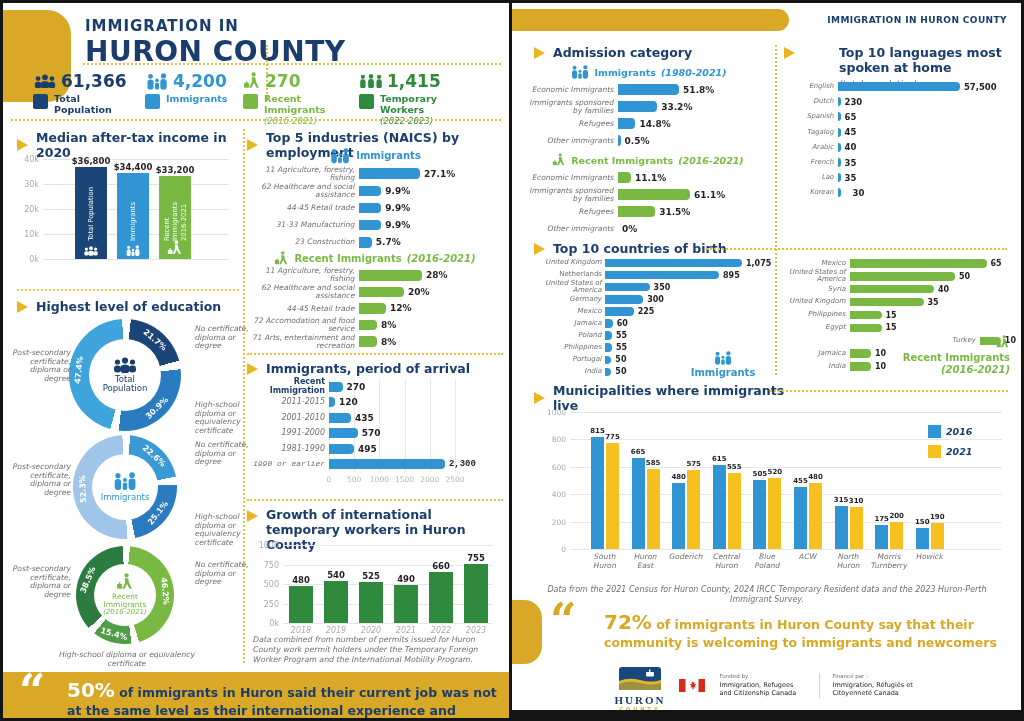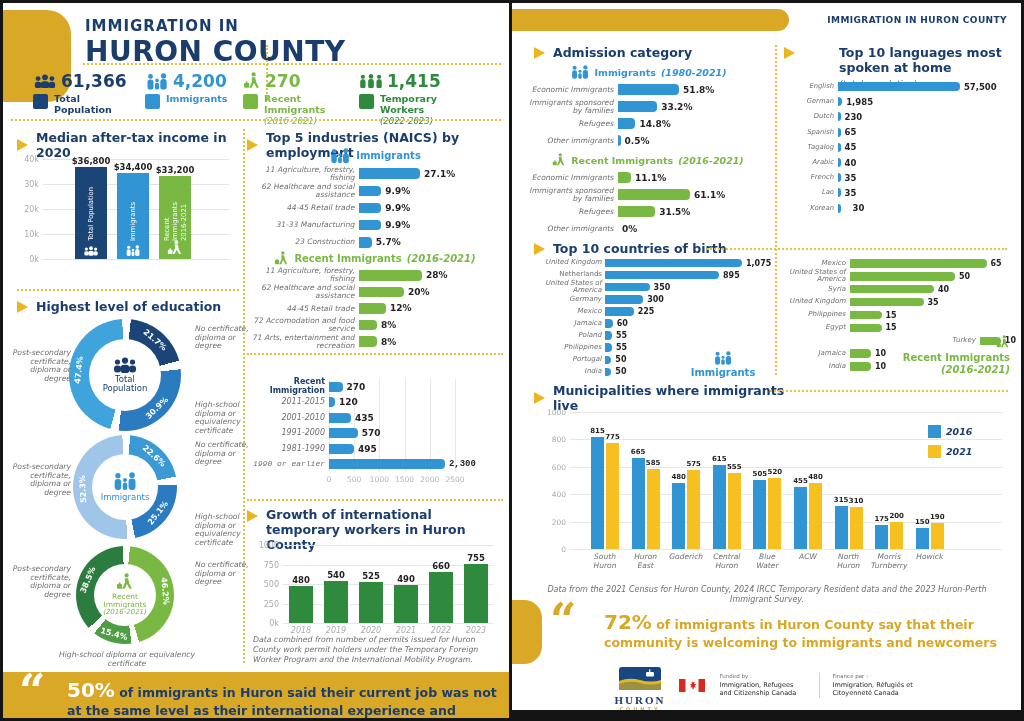--- a/index.html
+++ b/index.html
@@ -333,20 +333,24 @@
           <span style="font-weight: bold; color: rgb(35, 31, 32); margin-left: 4px; font-size: 9px; white-space: nowrap;">8%</span>
         </div>
         <div style="display: flex; align-items: center; height: 16.6px; position: relative;">
           <div style="width: 108px; text-align: right; font-size: 7.5px; line-height: 1.05; flex: 0 0 auto; font-style: italic; color: rgb(109, 110, 113);">71 Arts, entertainment and recreation</div>
           <span style="margin-left: 4px; width: 18px; height: 10.5px; background: rgb(121, 185, 67); border-radius: 0px 4px 4px 0px; flex: 0 0 auto;"></span>
           <span style="font-weight: bold; color: rgb(35, 31, 32); margin-left: 4px; font-size: 9px; white-space: nowrap;">8%</span>
         </div>
       </div>
     <div class="abs hdot" style="left:244px;top:350px;width:256px;"></div>
 
+    <div class="abs sec-title" style="left:244px;top:358px;width:260px;">
+        <span class="tri"></span>
+        <span>Immigrants, period of arrival</span>
+      </div>
     <div class="abs" id="c-arrival" style="left: 244px; top: 376px; width: 260px; height: 112px; position: absolute;">
         <div style="position: absolute; left: 82px; top: 0px; width: 1px; height: 93px; background: rgb(232, 232, 232);"></div>
         <div style="position: absolute; left: 68px; top: 96px; width: 28px; text-align: center; font-size: 7.5px; color: rgb(179, 181, 184);">0</div>
         <div style="position: absolute; left: 107.2px; top: 0px; width: 1px; height: 93px; background: rgb(232, 232, 232);"></div>
         <div style="position: absolute; left: 93.2px; top: 96px; width: 28px; text-align: center; font-size: 7.5px; color: rgb(179, 181, 184);">500</div>
         <div style="position: absolute; left: 132.4px; top: 0px; width: 1px; height: 93px; background: rgb(232, 232, 232);"></div>
         <div style="position: absolute; left: 118.4px; top: 96px; width: 28px; text-align: center; font-size: 7.5px; color: rgb(179, 181, 184);">1000</div>
         <div style="position: absolute; left: 157.6px; top: 0px; width: 1px; height: 93px; background: rgb(232, 232, 232);"></div>
         <div style="position: absolute; left: 143.6px; top: 96px; width: 28px; text-align: center; font-size: 7.5px; color: rgb(179, 181, 184);">1500</div>
         <div style="position: absolute; left: 182.8px; top: 0px; width: 1px; height: 93px; background: rgb(232, 232, 232);"></div>
@@ -513,25 +517,20 @@
 
     <div class="abs sec-title" style="left:272px;top:42px;width:232px;align-items:flex-start;gap:44px;">
         <span class="tri" style="margin-top:2px;"></span>
         <span style="line-height:1.2;"><span>Top 10 languages most spoken at home</span><br><span style="font-weight:normal;font-style:italic;font-size:9px;color:#6d6e71;">(total population)</span></span>
       </div>
     <div class="abs" id="c-lang" style="left: 272px; top: 76px; width: 235px; position: absolute;">
         <div style="display: flex; align-items: center; height: 15.2px; position: relative;">
           <div style="width: 50px; text-align: right; font-size: 6.8px; line-height: 1.05; flex: 0 0 auto; font-style: italic; color: rgb(109, 110, 113);">English</div>
           <span style="margin-left: 4px; width: 121.9px; height: 9px; background: rgb(48, 149, 210); border-radius: 0px 4px 4px 0px; flex: 0 0 auto;"></span>
           <span style="font-weight: bold; color: rgb(35, 31, 32); margin-left: 4px; font-size: 8.5px; white-space: nowrap;">57,500</span>
-        </div>
-        <div style="display: flex; align-items: center; height: 15.2px; position: relative;">
-          <div style="width: 50px; text-align: right; font-size: 6.8px; line-height: 1.05; flex: 0 0 auto; font-style: italic; color: rgb(109, 110, 113);">German</div>
-          <span style="margin-left: 4px; width: 4.2082px; height: 9px; background: rgb(48, 149, 210); border-radius: 0px 4px 4px 0px; flex: 0 0 auto;"></span>
-          <span style="font-weight: bold; color: rgb(35, 31, 32); margin-left: 4px; font-size: 8.5px; white-space: nowrap;">1,985</span>
         </div>
         <div style="display: flex; align-items: center; height: 15.2px; position: relative;">
           <div style="width: 50px; text-align: right; font-size: 6.8px; line-height: 1.05; flex: 0 0 auto; font-style: italic; color: rgb(109, 110, 113);">Dutch</div>
           <span style="margin-left: 4px; width: 2.5px; height: 9px; background: rgb(48, 149, 210); border-radius: 0px 4px 4px 0px; flex: 0 0 auto;"></span>
           <span style="font-weight: bold; color: rgb(35, 31, 32); margin-left: 4px; font-size: 8.5px; white-space: nowrap;">230</span>
         </div>
         <div style="display: flex; align-items: center; height: 15.2px; position: relative;">
           <div style="width: 50px; text-align: right; font-size: 6.8px; line-height: 1.05; flex: 0 0 auto; font-style: italic; color: rgb(109, 110, 113);">Spanish</div>
           <span style="margin-left: 4px; width: 2.5px; height: 9px; background: rgb(48, 149, 210); border-radius: 0px 4px 4px 0px; flex: 0 0 auto;"></span>
           <span style="font-weight: bold; color: rgb(35, 31, 32); margin-left: 4px; font-size: 8.5px; white-space: nowrap;">65</span>
@@ -720,21 +719,21 @@
         <div style="position: absolute; left: 170.8px; top: 63.745px; width: 13px; height: 84.255px; background: rgb(48, 149, 210);"></div>
         <div style="position: absolute; left: 178.8px; top: 61.965px; width: 27px; text-align: center; font-size: 7px; font-weight: bold; color: rgb(35, 31, 32);">555</div>
         <div style="position: absolute; left: 185.8px; top: 71.965px; width: 13px; height: 76.035px; background: rgb(246, 192, 32);"></div>
         <div style="position: absolute; left: 160.8px; top: 152px; width: 48px; text-align: center; font-size: 7.5px; font-style: italic; color: rgb(109, 110, 113); line-height: 1.15; white-space: pre-line;">Central
 Huron</div>
         <div style="position: absolute; left: 204.4px; top: 68.815px; width: 27px; text-align: center; font-size: 7px; font-weight: bold; color: rgb(35, 31, 32);">505</div>
         <div style="position: absolute; left: 211.4px; top: 78.815px; width: 13px; height: 69.185px; background: rgb(48, 149, 210);"></div>
         <div style="position: absolute; left: 219.4px; top: 66.76px; width: 27px; text-align: center; font-size: 7px; font-weight: bold; color: rgb(35, 31, 32);">520</div>
         <div style="position: absolute; left: 226.4px; top: 76.76px; width: 13px; height: 71.24px; background: rgb(246, 192, 32);"></div>
         <div style="position: absolute; left: 201.4px; top: 152px; width: 48px; text-align: center; font-size: 7.5px; font-style: italic; color: rgb(109, 110, 113); line-height: 1.15; white-space: pre-line;">Blue
-Water</div>
+Poland</div>
         <div style="position: absolute; left: 245px; top: 75.665px; width: 27px; text-align: center; font-size: 7px; font-weight: bold; color: rgb(35, 31, 32);">455</div>
         <div style="position: absolute; left: 252px; top: 85.665px; width: 13px; height: 62.335px; background: rgb(48, 149, 210);"></div>
         <div style="position: absolute; left: 260px; top: 72.24px; width: 27px; text-align: center; font-size: 7px; font-weight: bold; color: rgb(35, 31, 32);">480</div>
         <div style="position: absolute; left: 267px; top: 82.24px; width: 13px; height: 65.76px; background: rgb(246, 192, 32);"></div>
         <div style="position: absolute; left: 242px; top: 152px; width: 48px; text-align: center; font-size: 7.5px; font-style: italic; color: rgb(109, 110, 113); line-height: 1.15; white-space: pre-line;">ACW</div>
         <div style="position: absolute; left: 285.6px; top: 94.845px; width: 27px; text-align: center; font-size: 7px; font-weight: bold; color: rgb(35, 31, 32);">315</div>
         <div style="position: absolute; left: 292.6px; top: 104.845px; width: 13px; height: 43.155px; background: rgb(48, 149, 210);"></div>
         <div style="position: absolute; left: 300.6px; top: 95.53px; width: 27px; text-align: center; font-size: 7px; font-weight: bold; color: rgb(35, 31, 32);">310</div>
         <div style="position: absolute; left: 307.6px; top: 105.53px; width: 13px; height: 42.47px; background: rgb(246, 192, 32);"></div>
         <div style="position: absolute; left: 282.6px; top: 152px; width: 48px; text-align: center; font-size: 7.5px; font-style: italic; color: rgb(109, 110, 113); line-height: 1.15; white-space: pre-line;">North

